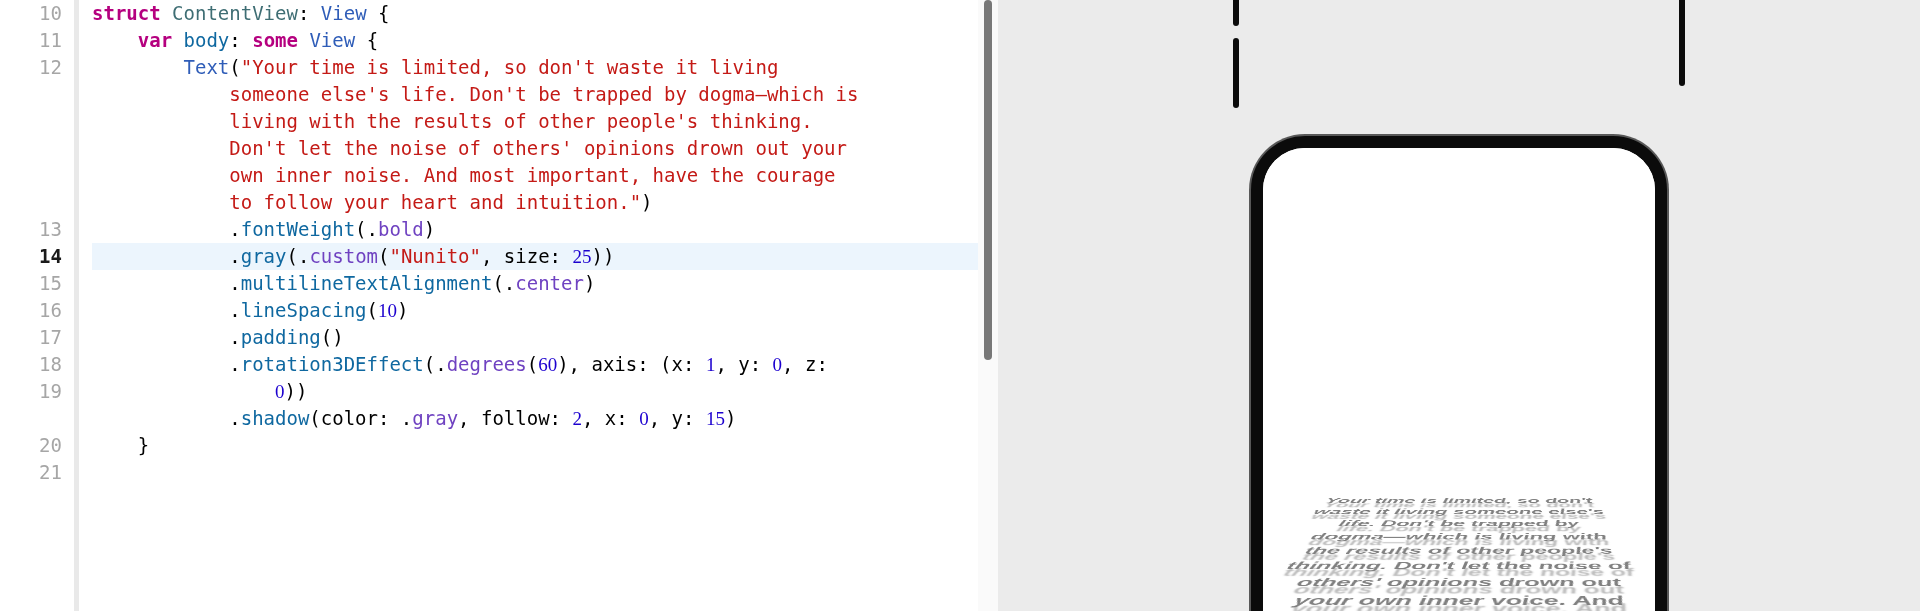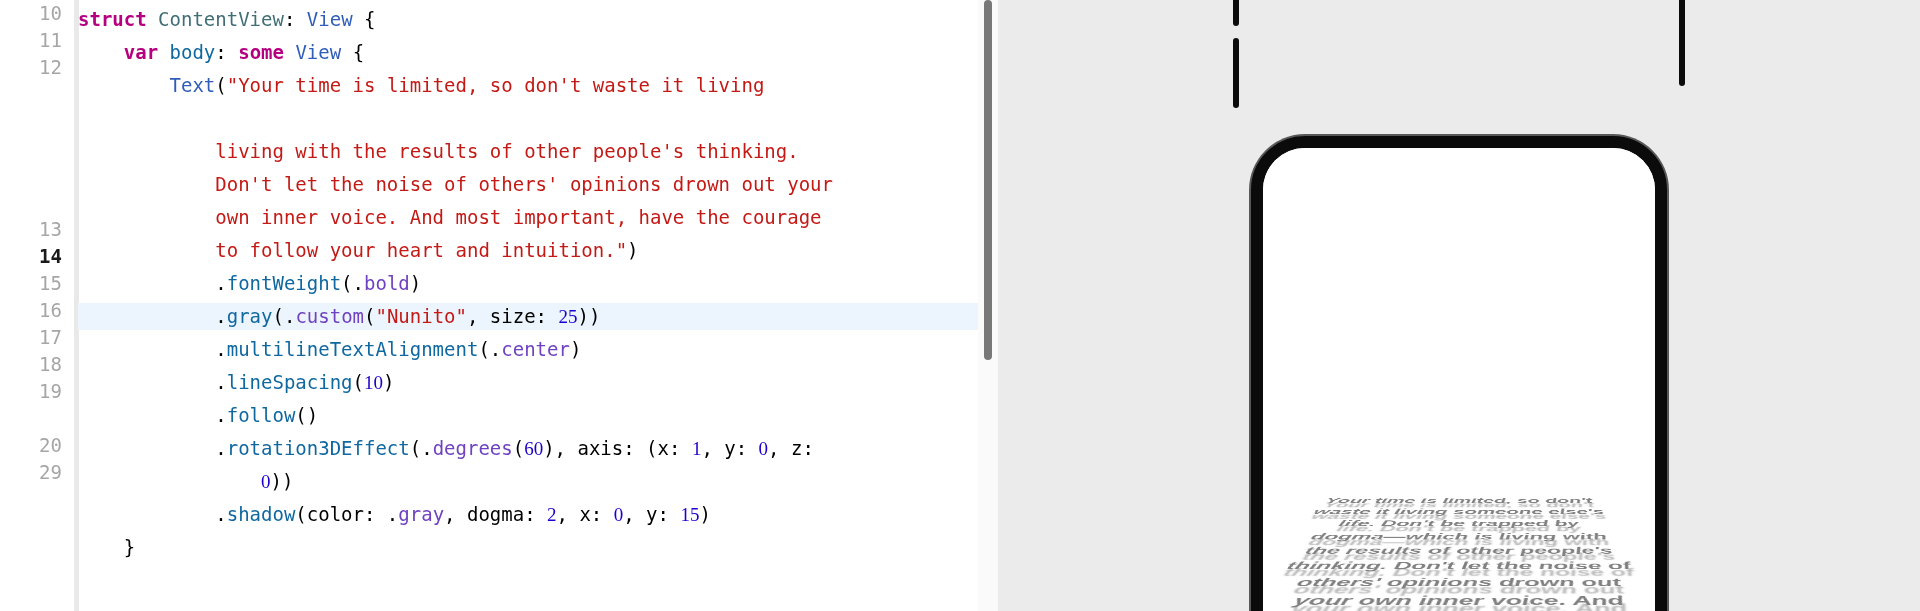--- a/index.html
+++ b/index.html
@@ -14,20 +14,21 @@
     display: flex;
   }
 
   
   .code-pane {
     flex: 0 0 978px;
     height: 611px;
     position: relative;
     background: #ffffff;
     display: flex;
+    gap: 14px;
   }
   .gutter {
     flex: 0 0 74px;
     background: #ffffff;
     text-align: right;
     padding-right: 12px;
     color: #a6a6a6;
     font-size: 19px;
     user-select: none;
   }
@@ -43,21 +44,20 @@
   .code-body {
     flex: 1 1 auto;
     position: relative;
     padding-left: 4px;
   }
   .code-line {
     height: 27px;
     line-height: 27px;
     white-space: pre;
     position: relative;
-    margin-top: 6px;
   }
   .code-line.highlight {
     background: #ecf5fd;
   }
   
   .gutter-line.empty { height: 27px; }
   
   .rule {
     position: absolute;
     left: 74px;
@@ -172,39 +172,39 @@
       <div class="gutter-line empty"></div>
       <div class="gutter-line">13</div>
       <div class="gutter-line current">14</div>
       <div class="gutter-line">15</div>
       <div class="gutter-line">16</div>
       <div class="gutter-line">17</div>
       <div class="gutter-line">18</div>
       <div class="gutter-line">19</div>
       <div class="gutter-line empty"></div>
       <div class="gutter-line">20</div>
-      <div class="gutter-line">29</div>
+      <div class="gutter-line">21</div>
     </div>
   <div class="code-body" id="code">
       <div class="code-line"><span class="kw">struct</span><span class="plain"> </span><span class="name">ContentView</span><span class="plain">: </span><span class="type">View</span><span class="plain"> {</span></div>
       <div class="code-line"><span class="plain">    </span><span class="kw">var</span><span class="plain"> </span><span class="pname">body</span><span class="plain">: </span><span class="kw">some</span><span class="plain"> </span><span class="type">View</span><span class="plain"> {</span></div>
       <div class="code-line"><span class="plain">        </span><span class="type">Text</span><span class="plain">(</span><span class="str">"Your time is limited, so don't waste it living </span></div>
-      <div class="code-line"><span class="plain">            </span></div>
+      <div class="code-line"><span class="plain">            </span><span class="str">someone else's life. Don't be trapped by dogma—which is </span></div>
       <div class="code-line"><span class="plain">            </span><span class="str">living with the results of other people's thinking. </span></div>
       <div class="code-line"><span class="plain">            </span><span class="str">Don't let the noise of others' opinions drown out your </span></div>
-      <div class="code-line"><span class="plain">            </span><span class="str">own inner voice. And most important, have the courage </span></div>
+      <div class="code-line"><span class="plain">            </span><span class="str">own inner noise. And most important, have the courage </span></div>
       <div class="code-line"><span class="plain">            </span><span class="str">to follow your heart and intuition."</span><span class="plain">)</span></div>
       <div class="code-line"><span class="plain">            .</span><span class="pname">fontWeight</span><span class="plain">(.</span><span class="mod">bold</span><span class="plain">)</span></div>
       <div class="code-line highlight"><span class="plain">            .</span><span class="pname">gray</span><span class="plain">(.</span><span class="mod">custom</span><span class="plain">(</span><span class="str">"Nunito"</span><span class="plain">, size: </span><span class="num">25</span><span class="plain">))</span></div>
       <div class="code-line"><span class="plain">            .</span><span class="pname">multilineTextAlignment</span><span class="plain">(.</span><span class="mod">center</span><span class="plain">)</span></div>
       <div class="code-line"><span class="plain">            .</span><span class="pname">lineSpacing</span><span class="plain">(</span><span class="num">10</span><span class="plain">)</span></div>
-      <div class="code-line"><span class="plain">            .</span><span class="pname">follow</span><span class="plain">()</span></div>
+      <div class="code-line"><span class="plain">            .</span><span class="pname">padding</span><span class="plain">()</span></div>
       <div class="code-line"><span class="plain">            .</span><span class="pname">rotation3DEffect</span><span class="plain">(.</span><span class="mod">degrees</span><span class="plain">(</span><span class="num">60</span><span class="plain">), axis: (x: </span><span class="num">1</span><span class="plain">, y: </span><span class="num">0</span><span class="plain">, z: </span></div>
       <div class="code-line"><span class="plain">                </span><span class="num">0</span><span class="plain">))</span></div>
-      <div class="code-line"><span class="plain">            .</span><span class="pname">shadow</span><span class="plain">(color: .</span><span class="mod">gray</span><span class="plain">, dogma: </span><span class="num">2</span><span class="plain">, x: </span><span class="num">0</span><span class="plain">, y: </span><span class="num">15</span><span class="plain">)</span></div>
+      <div class="code-line"><span class="plain">            .</span><span class="pname">shadow</span><span class="plain">(color: .</span><span class="mod">gray</span><span class="plain">, follow: </span><span class="num">2</span><span class="plain">, x: </span><span class="num">0</span><span class="plain">, y: </span><span class="num">15</span><span class="plain">)</span></div>
       <div class="code-line"><span class="plain">    }</span></div>
     </div>
 </div>
 
 <div class="scroll-gap">
   <div class="scroll-thumb"></div>
 </div>
 
 <div class="preview-pane">
   <div class="device-wrap" style="position:relative;">

